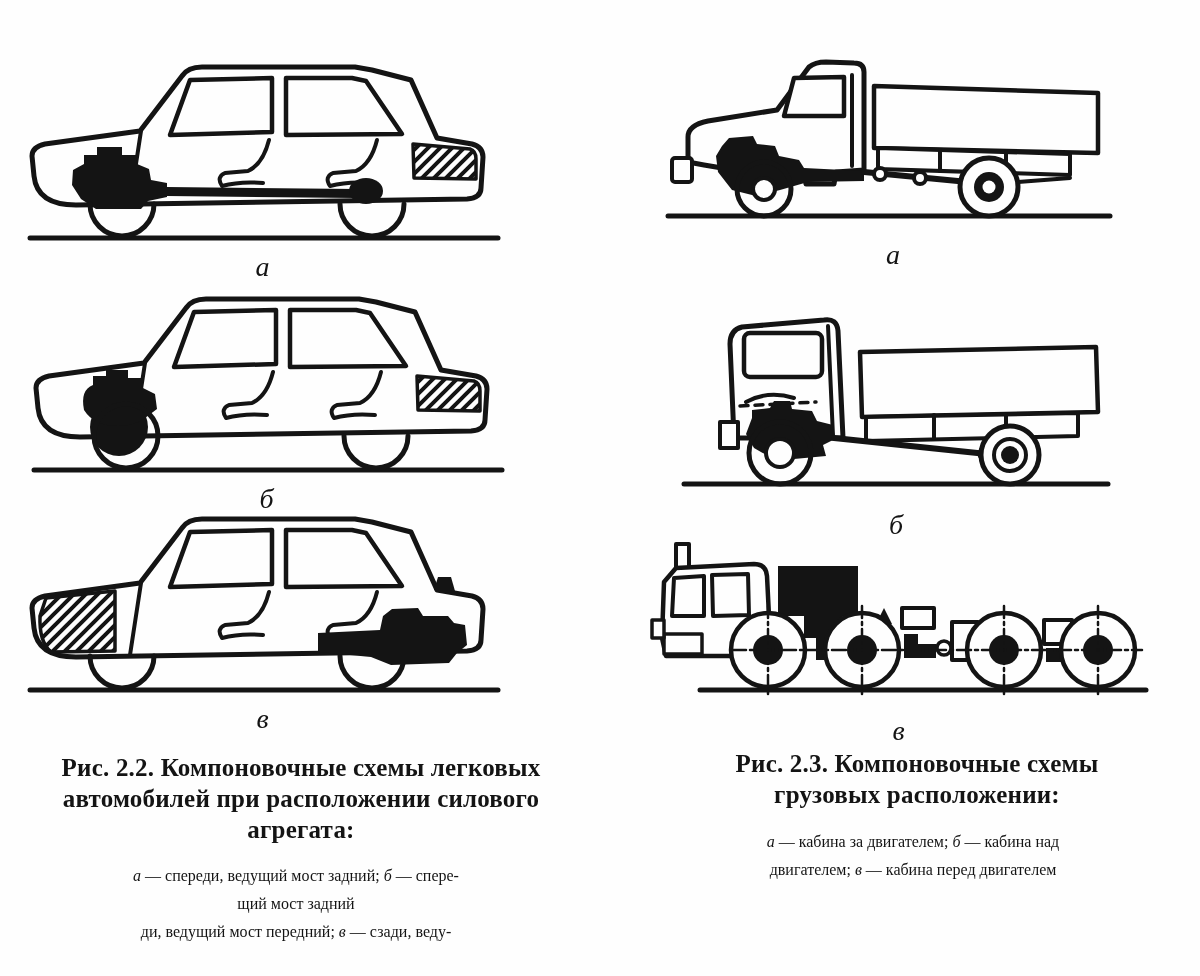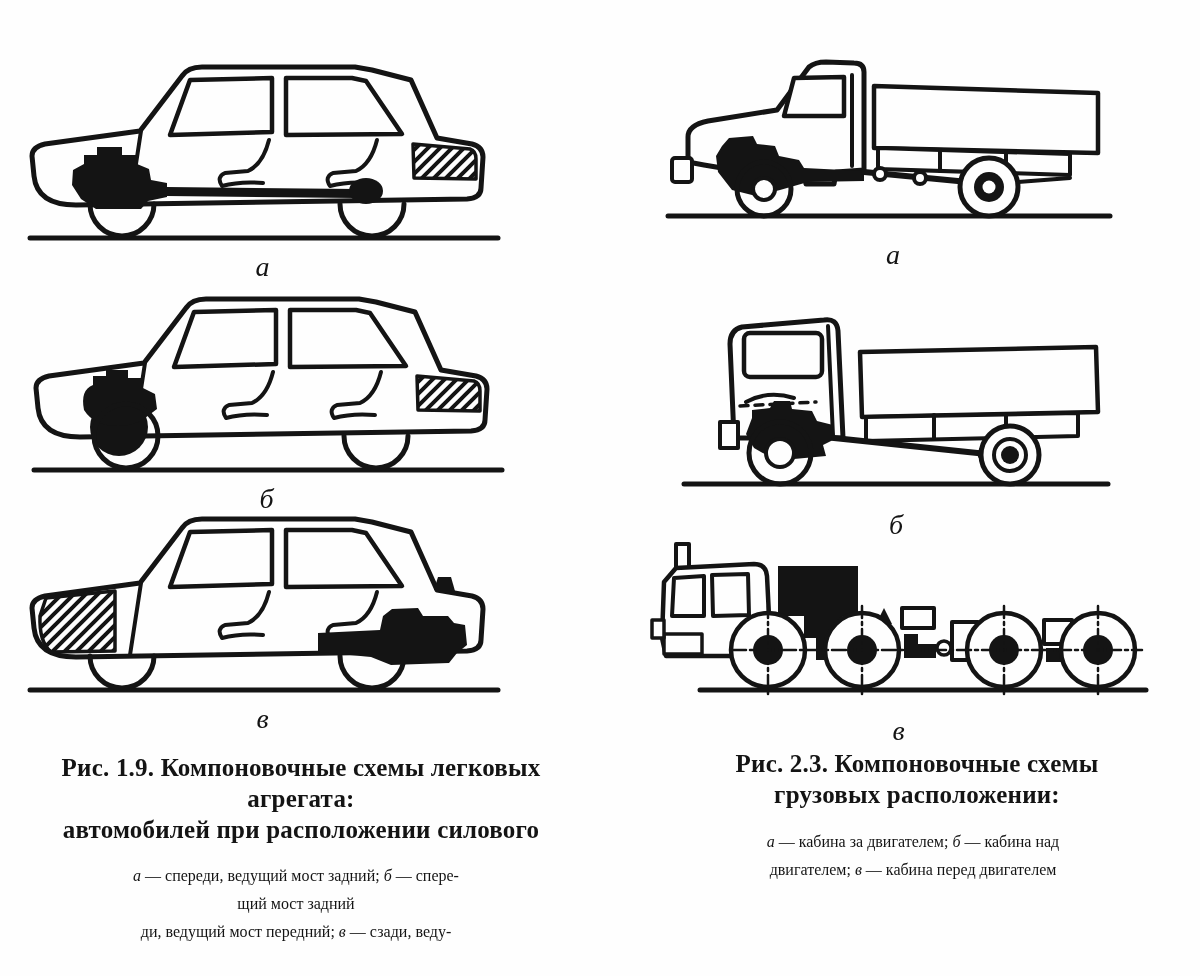--- a/index.html
+++ b/index.html
@@ -240,23 +240,23 @@
           <circle cx="452" cy="112" r="15" fill="#141414" stroke="none"></circle>
           <path stroke-width="2.5" stroke-dasharray="12 4 3 4" d="M452 68 L452 156"></path>
         </g>
         <path stroke-width="2.5" stroke-dasharray="14 4 3 4" d="M86 112 L496 112"></path>
       </g>
     </svg>
     <div class="fig-label">в</div>
   </div>
 
   <div class="caption" style="left:8px;top:752px;width:586px;">
-    <div class="title-line">Рис. 1.9. Компоновочные схемы легковых</div>
+    <div class="title-line">Рис. 2.2. Компоновочные схемы легковых</div>
+    <div class="title-line">автомобилей при расположении силового</div>
     <div class="title-line">агрегата:</div>
-    <div class="title-line">автомобилей при расположении силового</div>
   </div>
   <div class="legend" style="left:3px;top:862px;width:586px;">
     <div><i>а</i> — спереди, ведущий мост задний; <i>б</i> — спере-</div>
     <div>щий мост задний</div>
     <div>ди, ведущий мост передний; <i>в</i> — сзади, веду-</div>
   </div>
 
   <div class="caption" style="left:642px;top:748px;width:550px;font-family:Liberation Serif, serif;">
     <div class="title-line">Рис. 2.3. Компоновочные схемы</div>
     <div class="title-line">грузовых расположении:</div>

